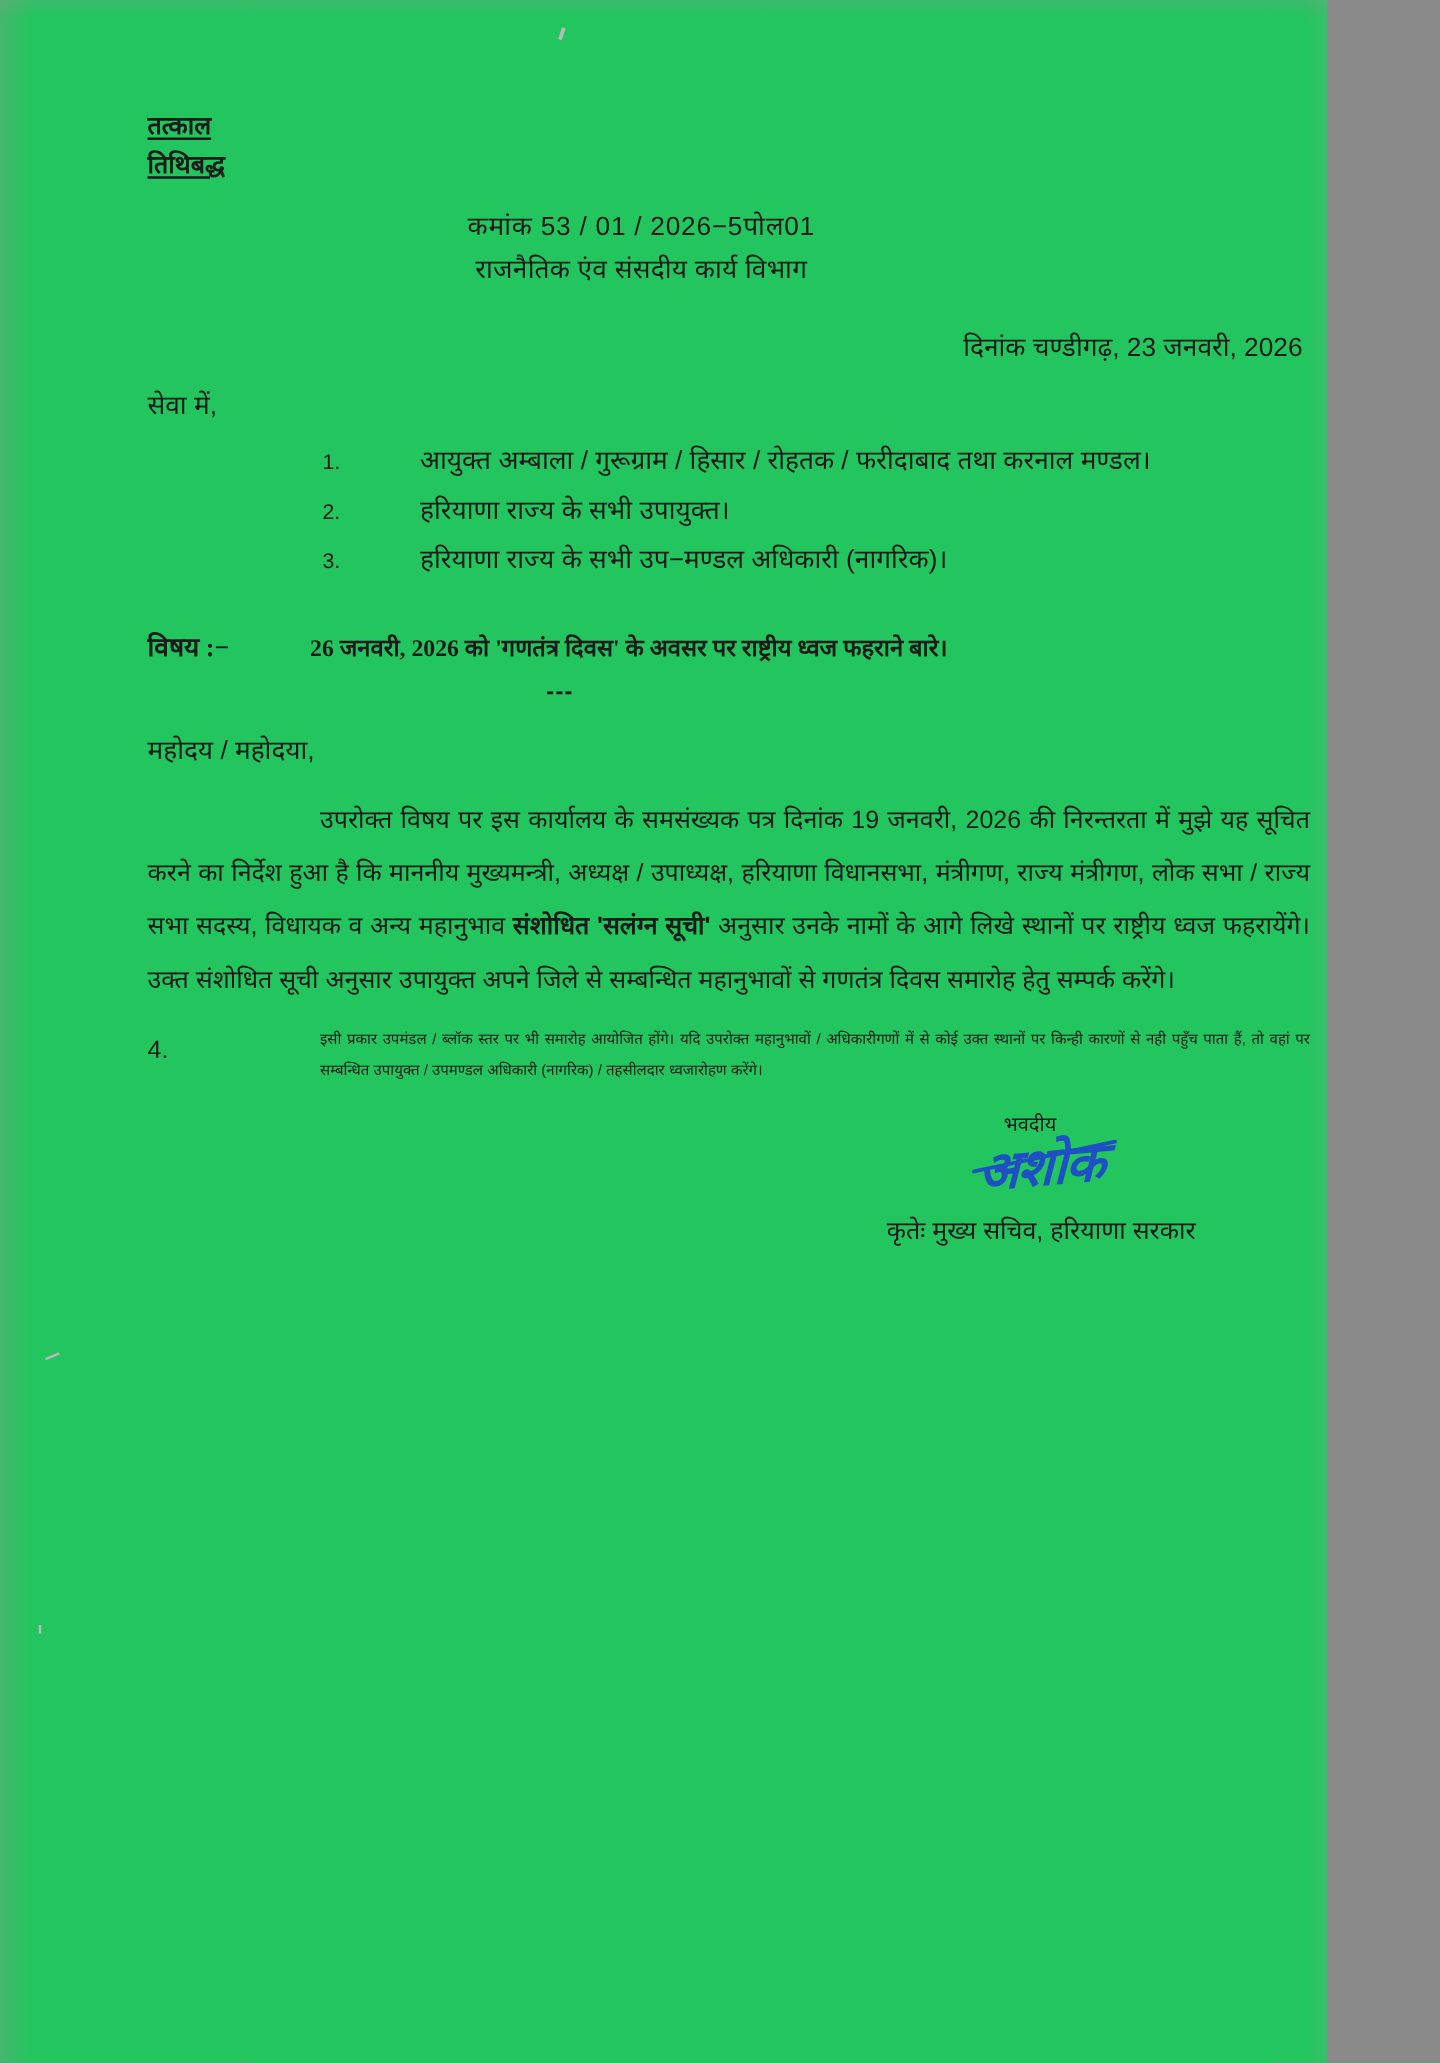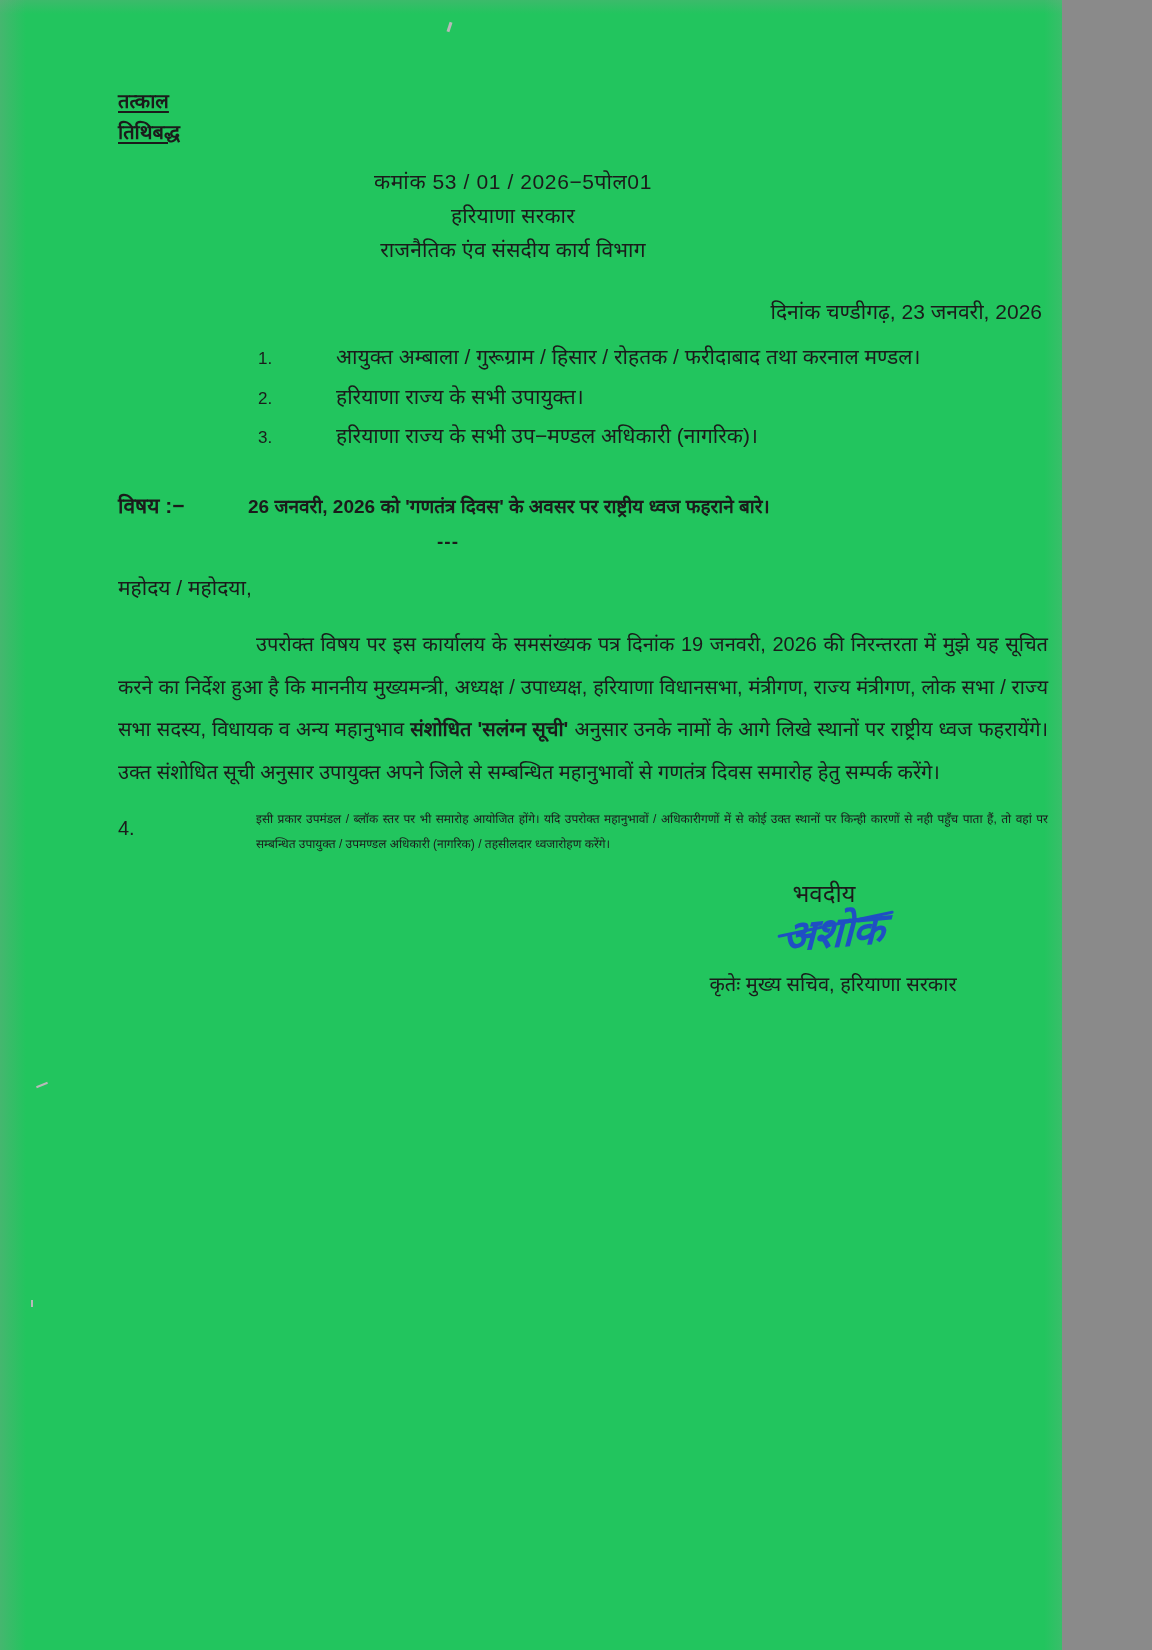--- a/index.html
+++ b/index.html
@@ -107,20 +107,21 @@
     flex: none;
     font-size: 17px;
   }
   .addressee-row .txt { flex: 1; }
 
   
   .subject-row {
     display: flex;
     align-items: baseline;
     margin-top: 36px;
+    font-family: Liberation Serif, serif;
   }
   .subject-row .sub-label {
     font-weight: bold;
     font-size: 21px;
     width: 130px;
     flex: none;
   }
   .subject-row .sub-text {
     font-weight: bold;
     font-size: 19px;
@@ -167,21 +168,21 @@
     text-align: justify;
   }
 
   
   .sign-block {
     margin-top: 18px;
     text-align: center;
     padding-left: 500px;
   }
   .yours {
-    font-size: 24px;
+    font-size: 16px;
     padding-right: 18px;
   }
   .signature {
     font-family: "DejaVu Serif", serif;
     font-style: italic;
     font-weight: bold;
     font-size: 42px;
     color: #1f4fc4;
     line-height: 1.05;
     margin-top: 2px;
@@ -224,26 +225,26 @@
 
   <div class="content">
 
     <div class="urgency">
       <div class="u1">तत्काल</div><br>
       <div class="u2">तिथिबद्ध</div>
     </div>
 
     <div class="letterhead">
       <div class="memo-no">कमांक 53 / 01 / 2026−5पोल01</div>
-      <div>हरियाणा सरकार</div>
       <div>राजनैतिक एंव संसदीय कार्य विभाग</div>
     </div>
 
     <div class="date-line">दिनांक चण्डीगढ़, 23 जनवरी, 2026</div>
 
+    <div class="to-label">सेवा में,</div>
 
     <div class="addressee-list">
       <div class="addressee-row">
         <span class="num">1.</span>
         <span class="txt">आयुक्त अम्बाला / गुरूग्राम / हिसार / रोहतक / फरीदाबाद तथा करनाल मण्डल।</span>
       </div>
       <div class="addressee-row">
         <span class="num">2.</span>
         <span class="txt">हरियाणा राज्य के सभी उपायुक्त।</span>
       </div>

